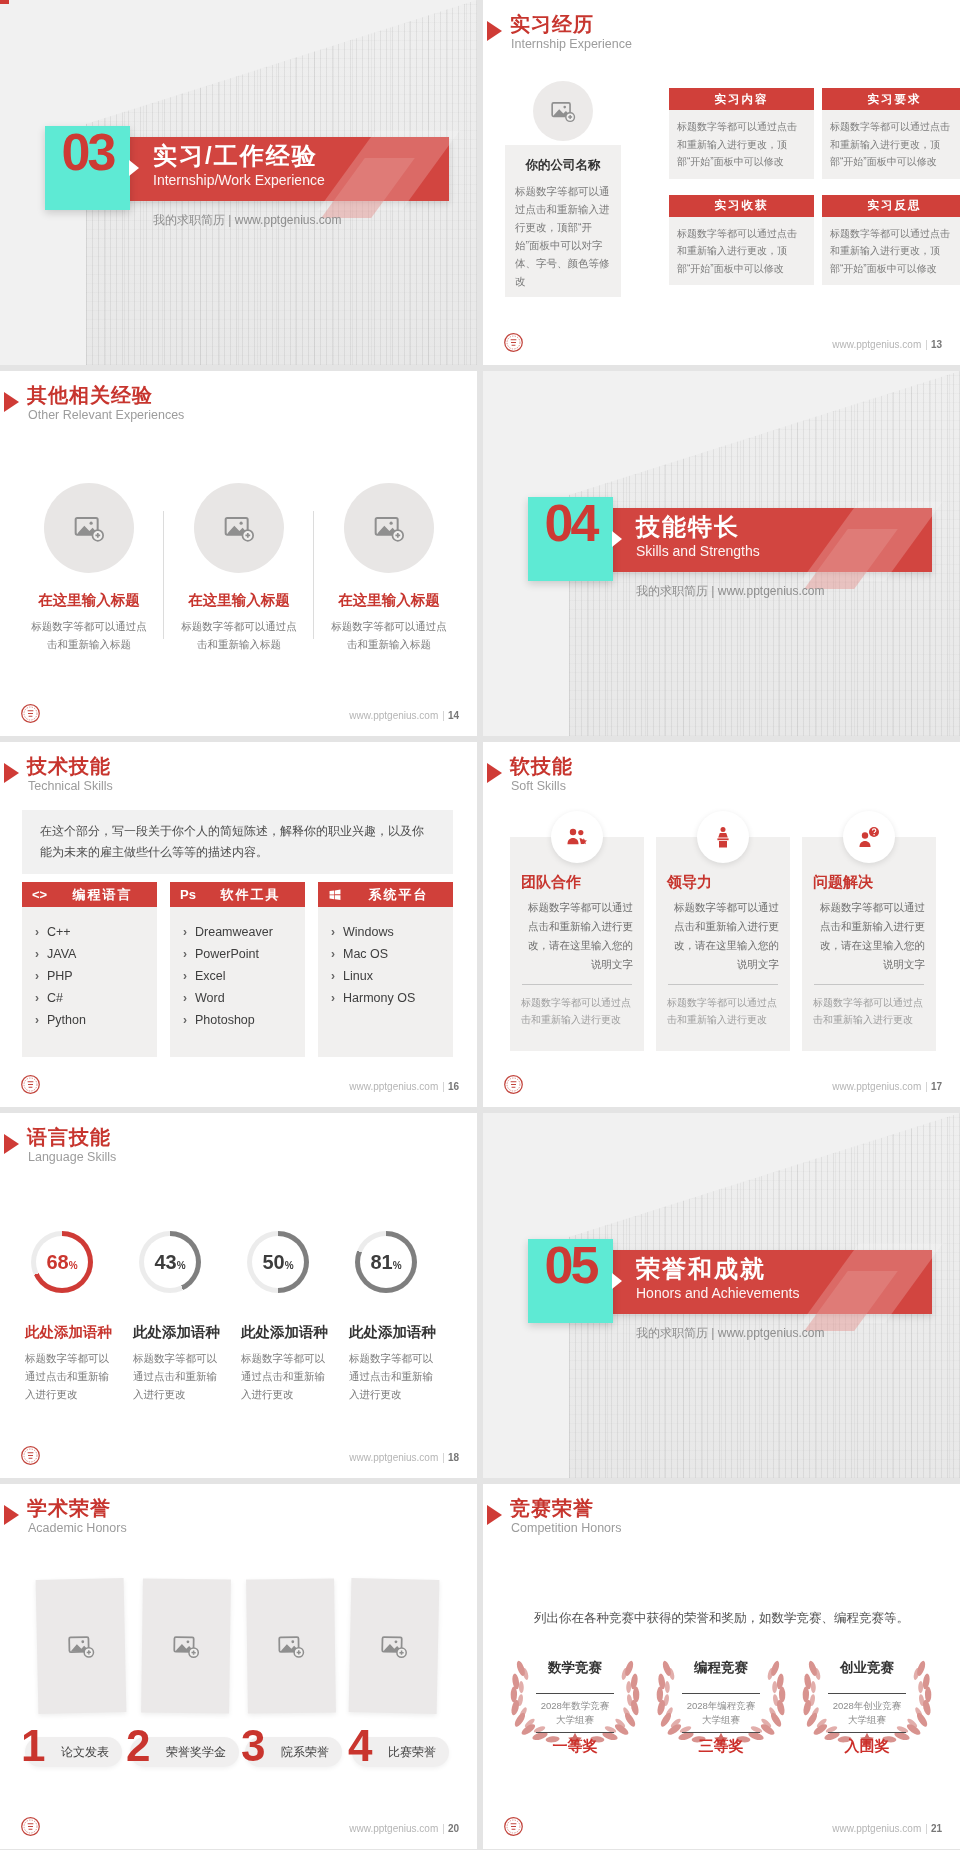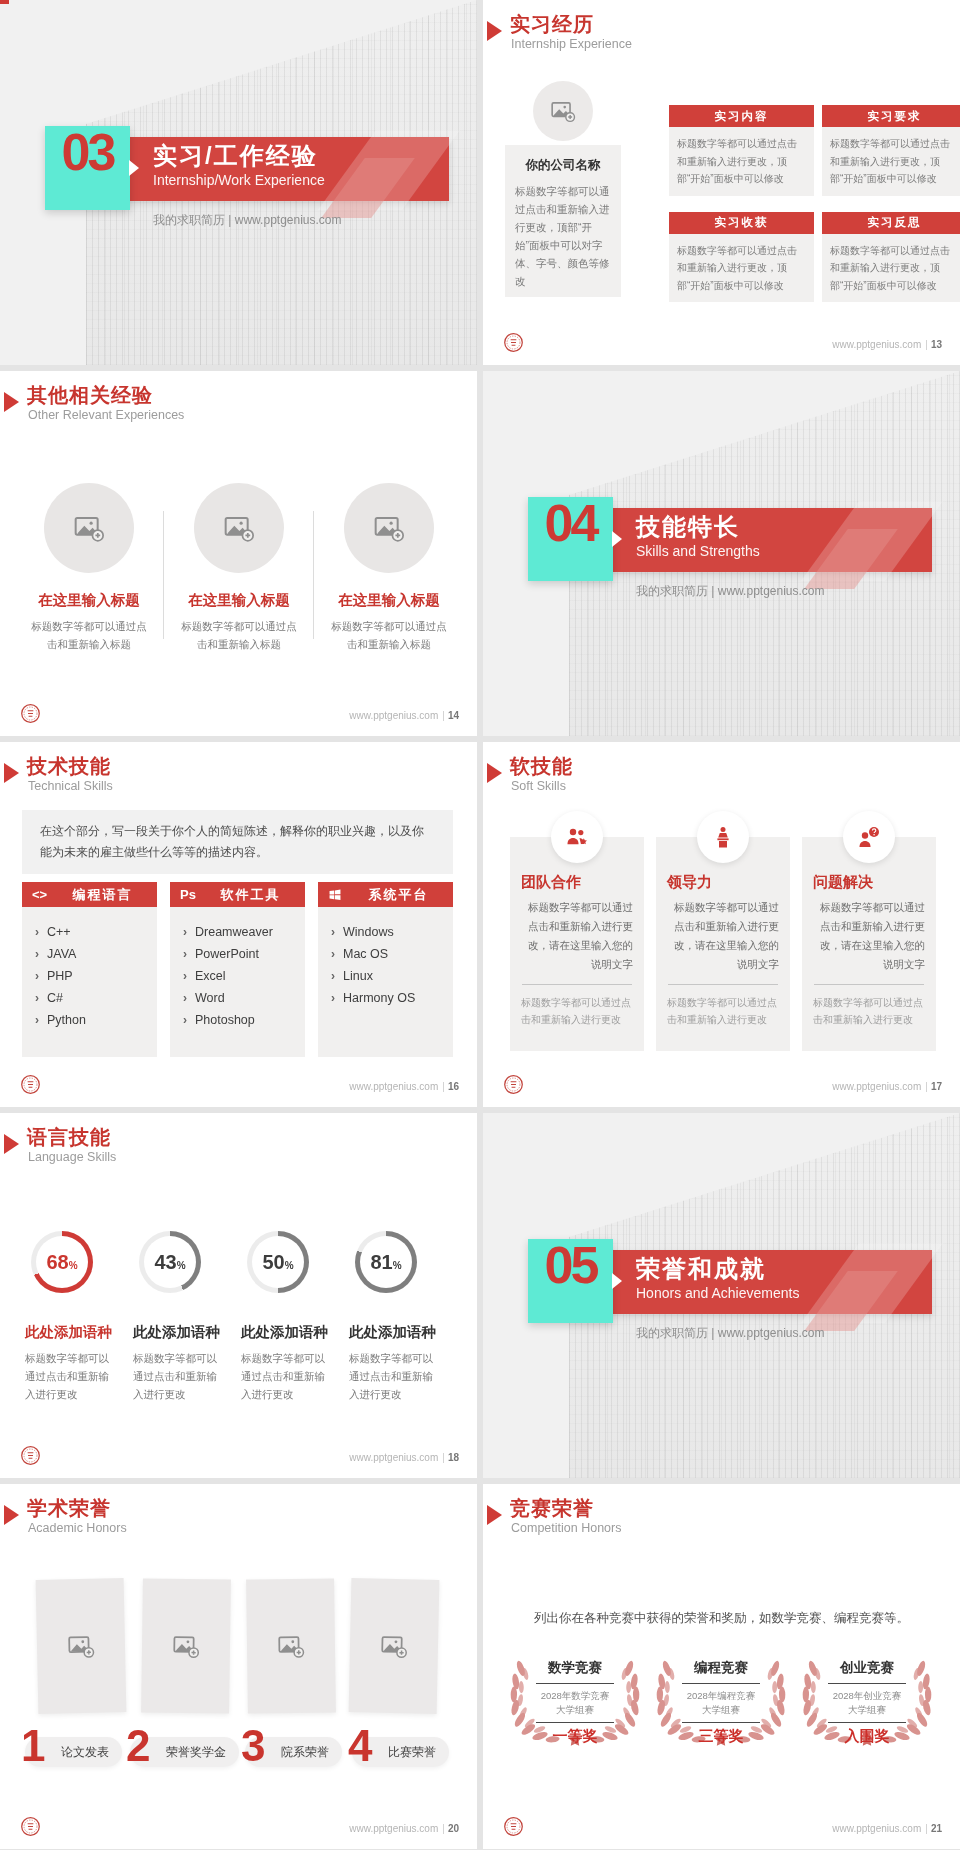--- a/index.html
+++ b/index.html
@@ -35,21 +35,21 @@
   .seal{position:absolute;left:20px;bottom:12px;width:21px;height:21px;}
   .pg{position:absolute;right:18px;bottom:15px;font-size:10px;color:#b5b5b5;}
   .pg .sep{margin:0 3px 0 4px;color:#cccccc;}
   .pg b{color:#777;font-weight:700;}
 
   
   .s13-card{position:absolute;left:22px;top:145px;width:116px;height:152px;background:#f1f0ef;}
   .s13-circ{position:absolute;left:50%;top:-64px;transform:translateX(-50%);width:60px;height:60px;border-radius:50%;background:#eceae9;display:flex;align-items:center;justify-content:center;color:#8f8f8f;}
   .s13-name{margin:12px 4px 0;text-align:center;font-size:12.5px;font-weight:800;color:#333;}
   .s13-desc{margin:8px 10px 0;font-size:10.5px;line-height:1.72;color:#7c7c7c;}
-  .s13-grid{position:absolute;left:158px;top:105px;width:298px;display:grid;grid-template-columns:145px 145px;gap:16px 8px;padding-left:28px;}
+  .s13-grid{position:absolute;left:158px;top:88px;width:298px;display:grid;grid-template-columns:145px 145px;gap:16px 8px;padding-left:28px;}
   .mc-h{height:22px;background:#d0403a;color:#fff;font-size:11.5px;font-weight:800;display:flex;align-items:center;justify-content:center;letter-spacing:2px;}
   .mc-b{background:#f1f0ef;padding:8px;font-size:10px;line-height:1.75;color:#7c7c7c;}
 
   
   .s14-row{position:absolute;left:14px;top:112px;display:flex;}
   .s14-col{width:150px;text-align:center;position:relative;}
   .s14-div{position:absolute;right:0;top:28px;height:128px;width:1px;background:#dcdcdc;}
   .s14-circ{width:90px;height:90px;border-radius:50%;background:#e8e6e5;margin:0 auto;display:flex;align-items:center;justify-content:center;color:#8f8f8f;}
   .s14-t{margin-top:18px;font-size:14.5px;font-weight:800;color:#c7352e;text-align:center;}
   .s14-b{margin:8px auto 0;width:122px;font-size:10.5px;line-height:1.7;color:#7c7c7c;}
@@ -93,21 +93,21 @@
   .q1{left:25px}.q2{left:130px}.q3{left:245px}.q4{left:352px}
   .s20-num{position:absolute;left:-4px;top:-13px;font-size:44px;font-weight:800;color:#c9352e;line-height:1;}
 
   
   .s21-head{position:absolute;top:82px;left:0;right:0;text-align:center;font-size:27px;font-weight:800;color:#2e2e2e;letter-spacing:1px;margin:0;}
   .s21-desc{position:absolute;top:126px;left:0;right:0;text-align:center;font-size:12.5px;color:#4f4f4f;}
   .badge{position:absolute;top:166px;width:140px;height:104px;}
   .w1{left:22px}.w2{left:168px}.w3{left:314px}
   .wr{position:absolute;inset:0;width:140px;height:104px;}
   .bx{position:relative;text-align:center;padding-top:8px;}
-  .b-t{font-size:13.5px;font-weight:800;color:#323232;display:inline-block;padding-bottom:6px;border-bottom:1.5px solid #4a4a4a;min-width:78px;}
+  .b-t{font-size:13.5px;font-weight:800;color:#323232;display:inline-block;padding-bottom:16px;border-bottom:1.5px solid #4a4a4a;min-width:78px;}
   .b-l{margin-top:5px;font-size:9.5px;color:#8c8c8c;line-height:1.5;}
   .b-hr{width:78px;margin:4px auto;border:none;border-top:1px solid #4a4a4a;}
   .b-p{font-size:15px;font-weight:800;color:#cc2f2a;}
 </style>
 </head>
 <body>
 
 <svg width="0" height="0" style="position:absolute">
   <defs>
     <symbol id="i-img" viewBox="0 0 24 24">

